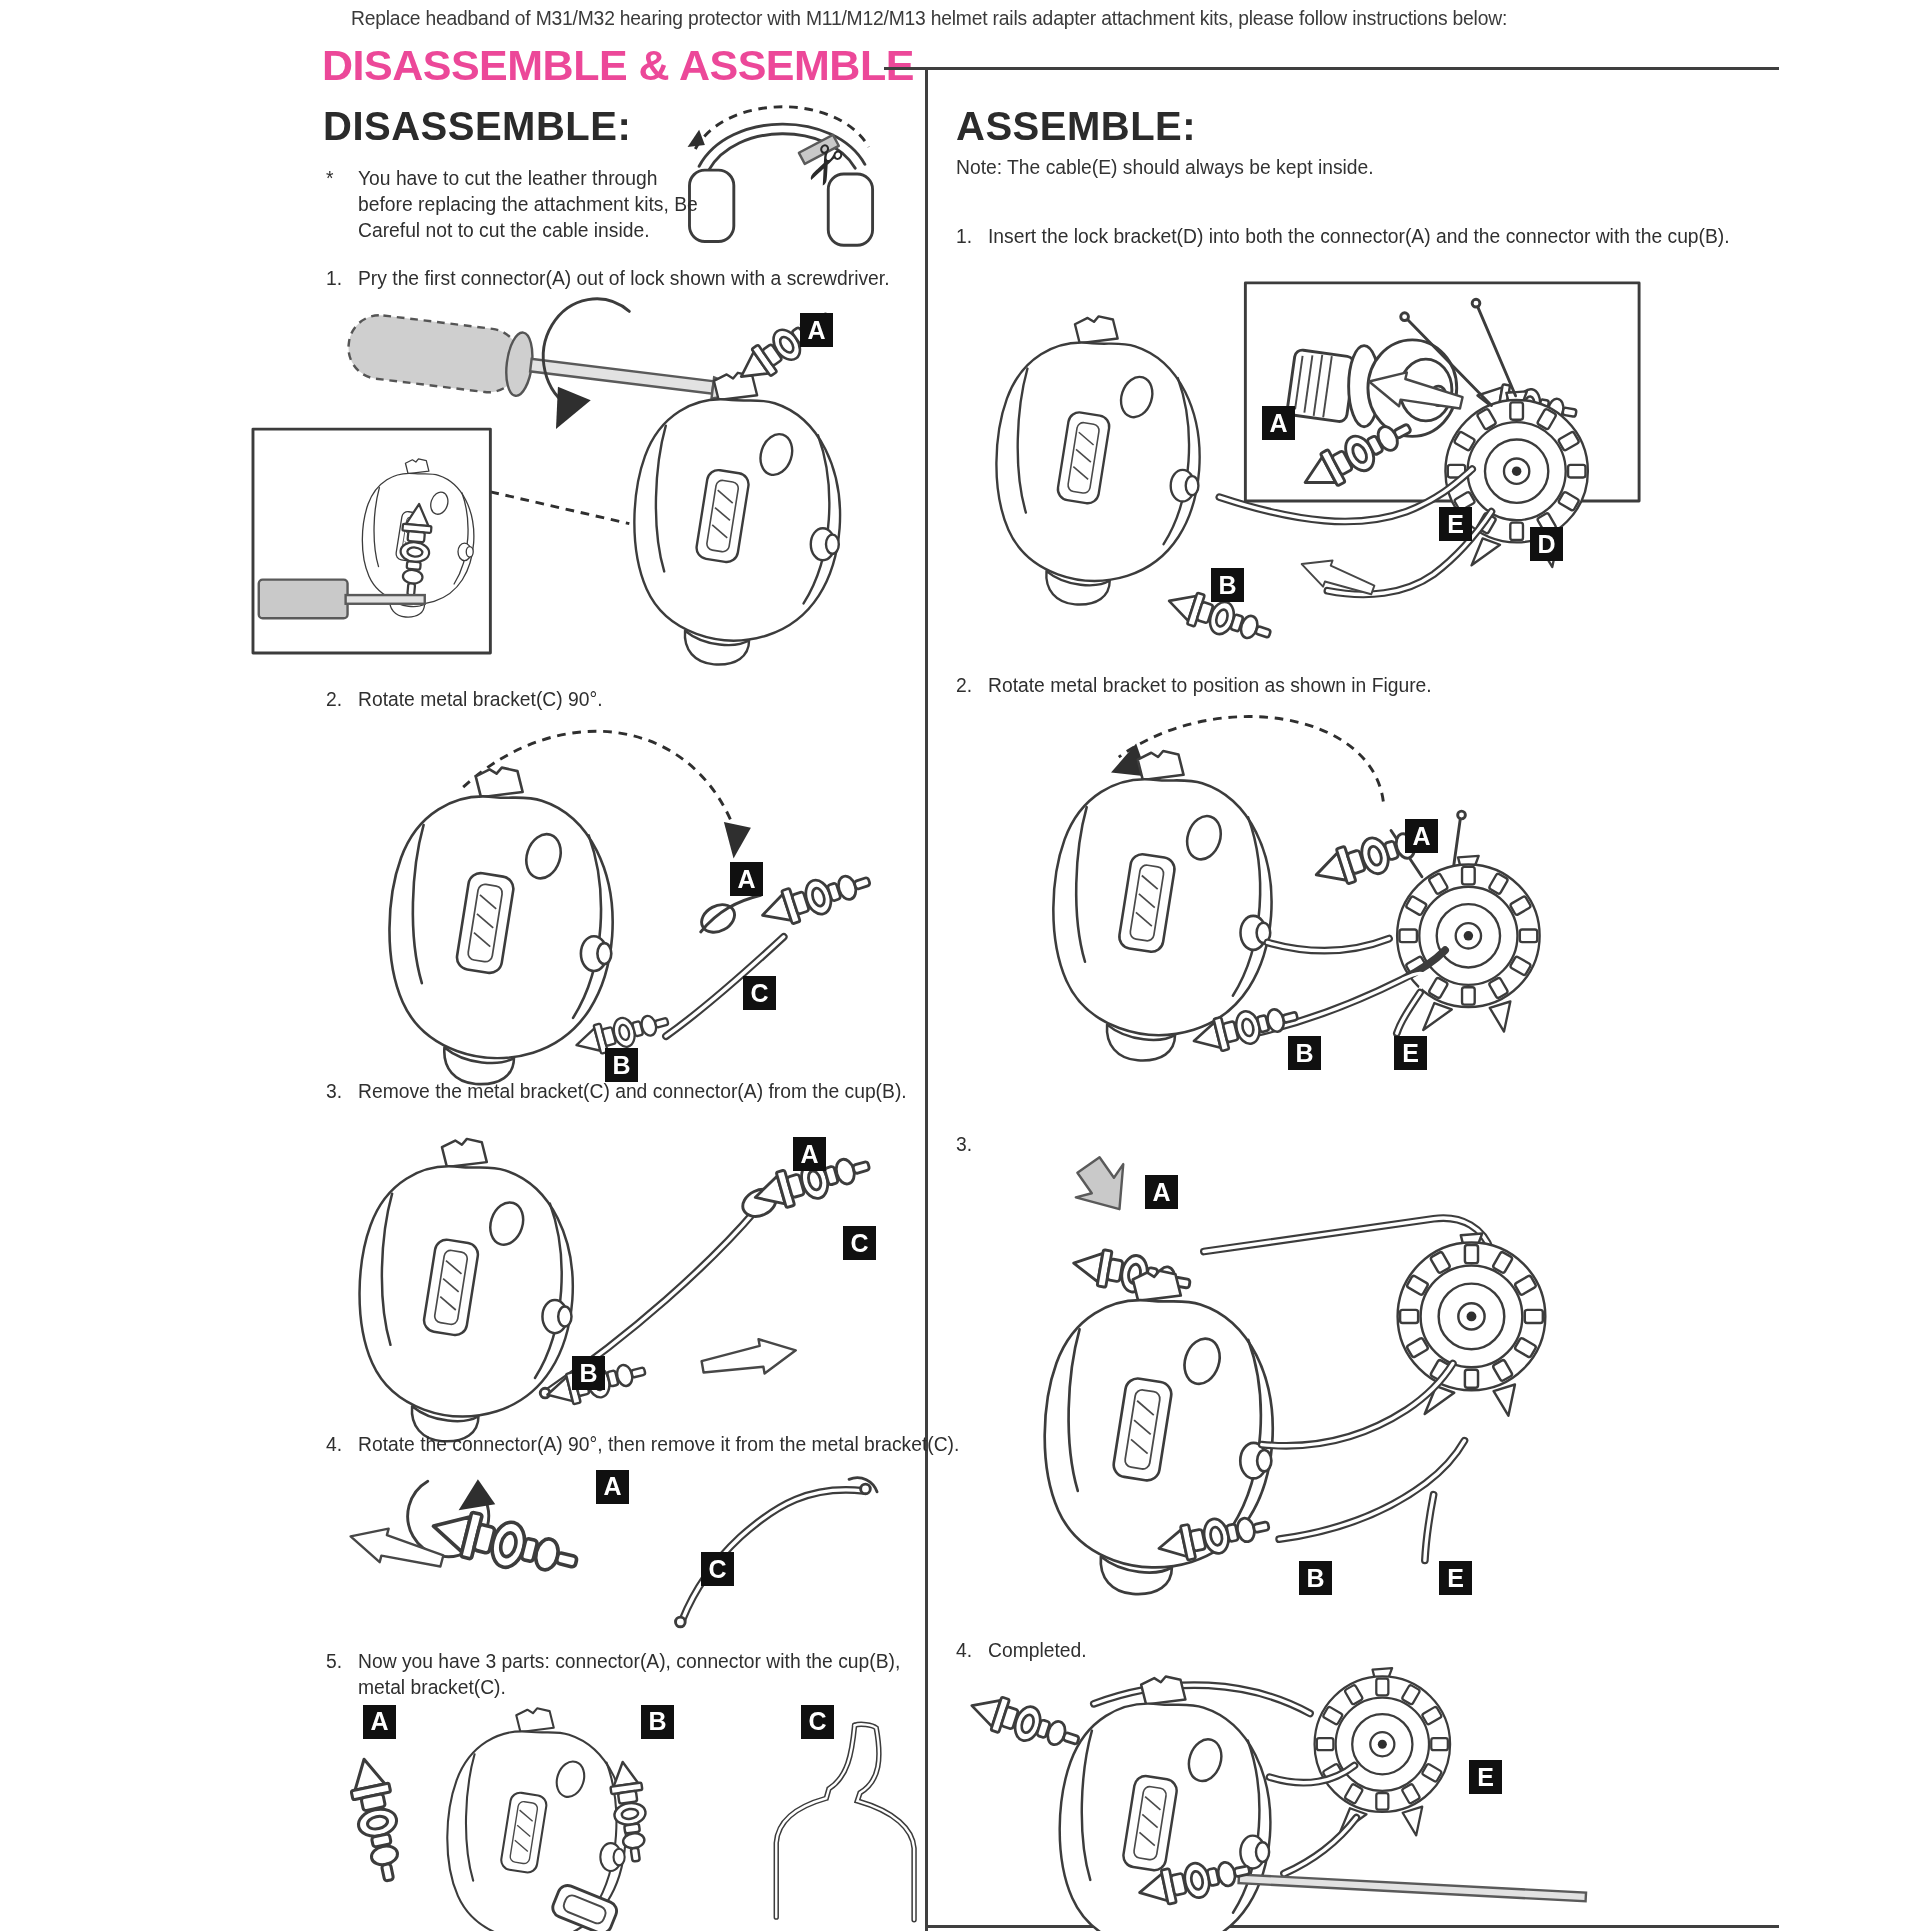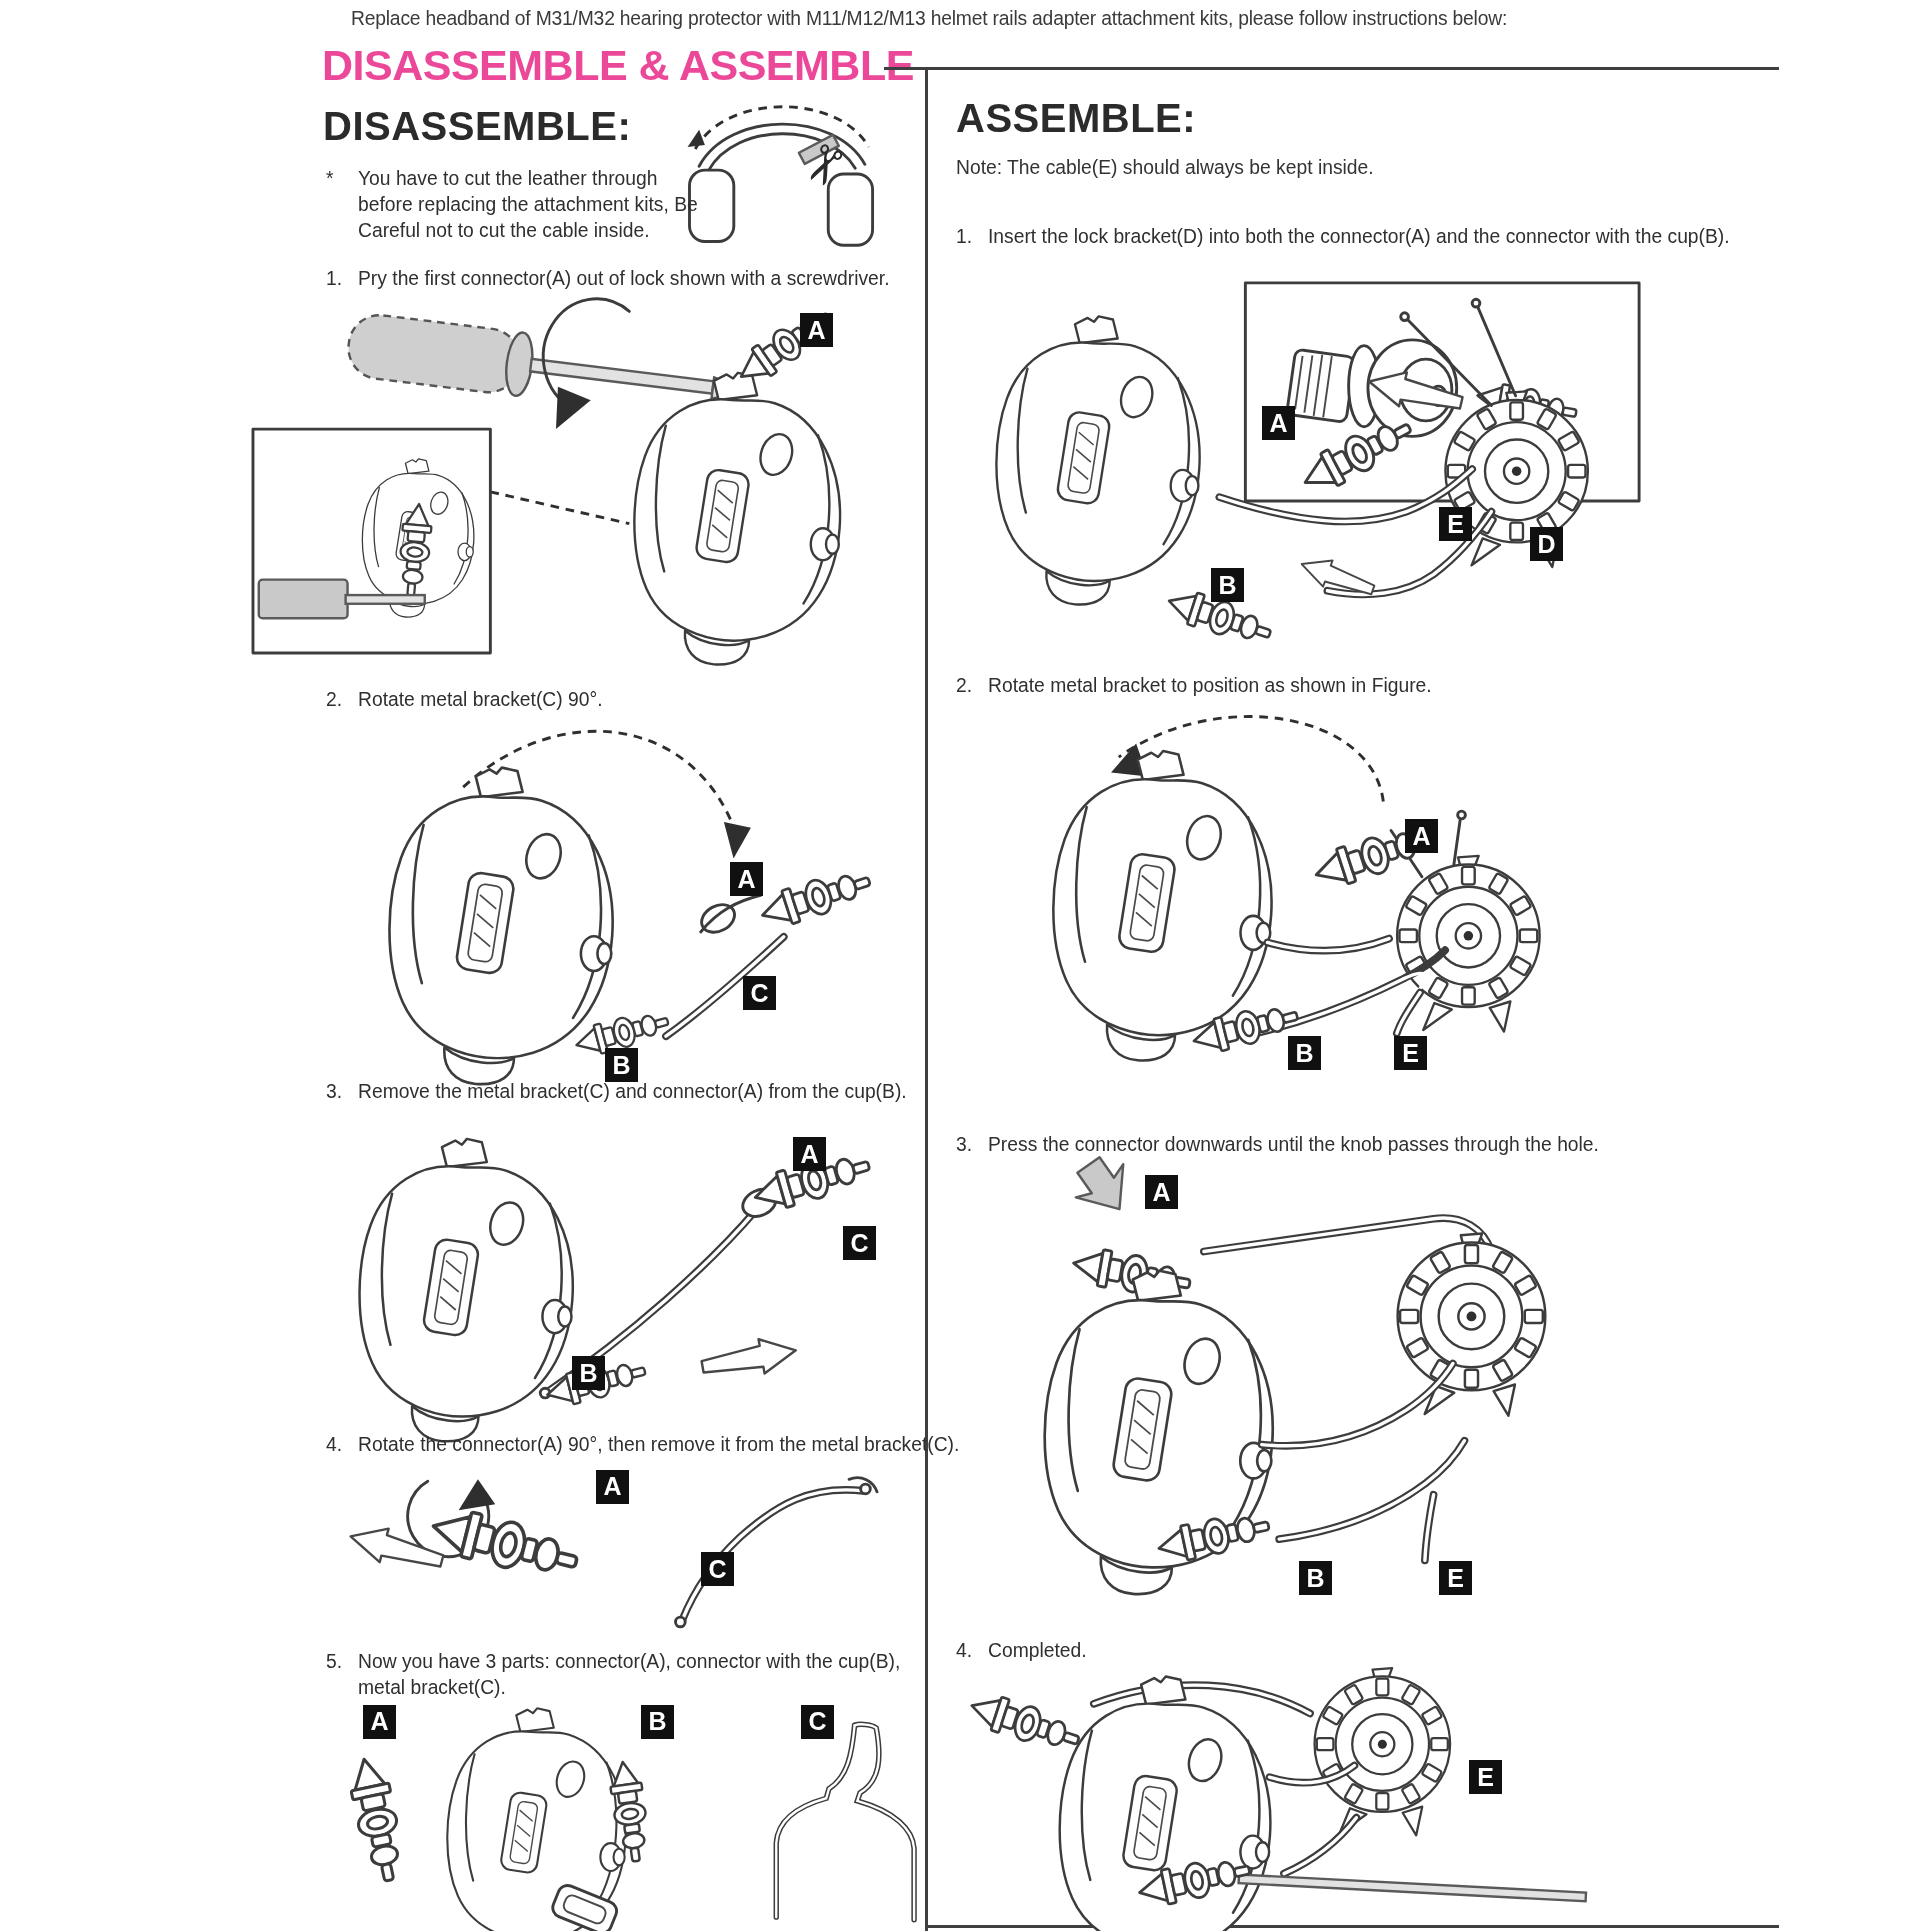--- a/index.html
+++ b/index.html
@@ -261,21 +261,21 @@
         <rect class="ln" x="0" y="0" width="64" height="34" rx="10"></rect>
         <rect class="thin" x="10" y="8" width="44" height="18" rx="7"></rect>
       </g>
       <use href="#sym-bracket" width="250" height="310" transform="translate(450,18) scale(0.7)"></use>
     </svg>
     <div class="badge" style="left:44px;top:3.9px;">A</div>
     <div class="badge" style="left:322px;top:3.9px;">B</div>
     <div class="badge" style="left:482px;top:3.9px;">C</div>
   </div>
 
-  <div class="abs h2" style="left:956px;top:96px;">ASSEMBLE:</div>
+  <div class="abs h2" style="left:956px;top:104px;">ASSEMBLE:</div>
 
   <div class="abs note" style="left:956px;top:157px;width:792px;">Note: The cable(E) should always be kept inside.</div>
 
   <div class="abs step" style="left:956px;top:224px;width:801px;">
     <span class="num">1.</span>
     <span style="width:763px;">Insert the lock bracket(D) into both the connector(A) and the connector with the cup(B).</span>
   </div>
 
   <div class="fig" style="left:951px;top:280px;width:830px;height:386px;">
     <svg width="830" height="386" viewBox="0 0 860 400">
@@ -356,21 +356,20 @@
         <use href="#sym-connector" width="130" height="56" transform="scale(0.9)"></use>
       </g>
     </svg>
     <div class="badge" style="left:439px;top:116px;">A</div>
     <div class="badge" style="left:322px;top:333px;">B</div>
     <div class="badge" style="left:428px;top:333px;">E</div>
   </div>
 
   <div class="abs step" style="left:956px;top:1132px;width:801px;">
     <span class="num">3.</span>
-    <span>Press the connector downwards until the knob passes through the hole.</span>
   </div>
 
   <div class="fig" style="left:951px;top:1155px;width:637px;height:444px;">
     <svg width="637" height="444" viewBox="0 0 660 460">
       <g transform="translate(128,6) rotate(-35 30 30)">
         <polygon class="arrowg" points="18,0 46,0 46,26 62,20 32,56 2,20 18,26"></polygon>
       </g>
       <g transform="translate(130,84) rotate(10)">
         <use href="#sym-connector" width="130" height="56"></use>
       </g>

